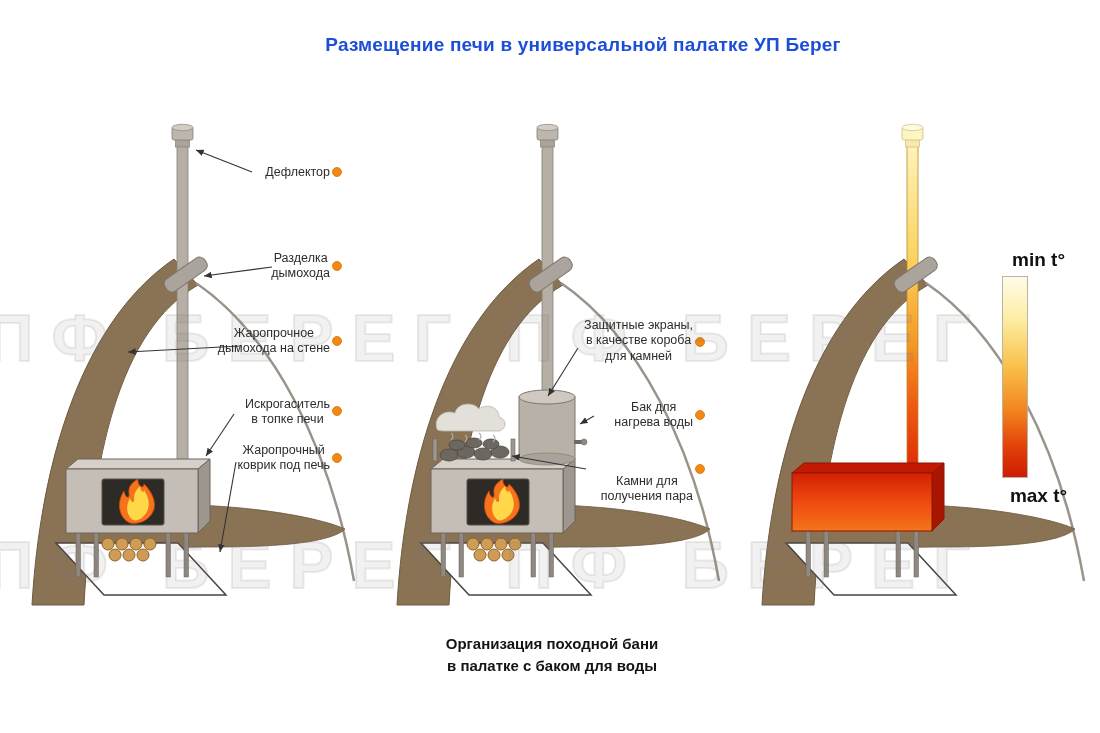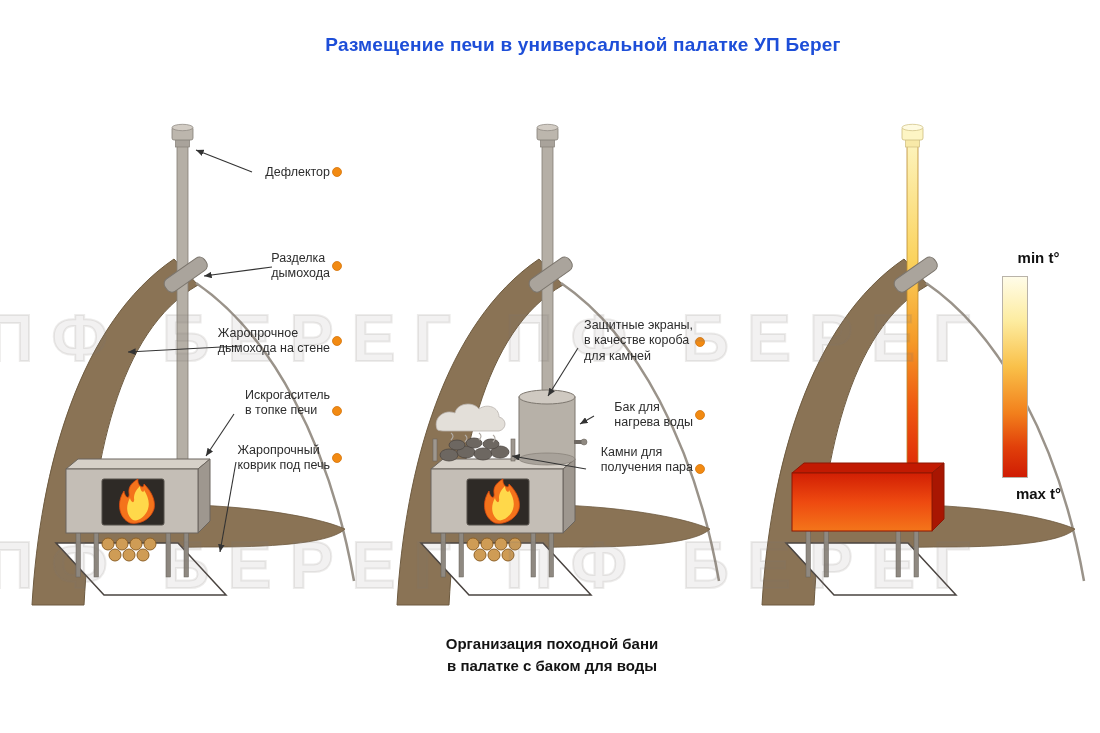--- a/index.html
+++ b/index.html
@@ -13,29 +13,29 @@
   .panel-svg { position:absolute; z-index:2; }
   .overlay  { position:absolute; left:0; top:0; z-index:4; pointer-events:none; }
 
   .watermark { position:absolute; left:-14px; width:1200px; z-index:5;
     font-size:66px; font-weight:bold; letter-spacing:18px; white-space:nowrap;
     color:rgba(125,121,114,0.10); -webkit-text-stroke:2px rgba(125,121,114,0.14);
     pointer-events:none; user-select:none; }
   .wm1 { top:300px; } .wm2 { top:527px; }
 
   .callout { position:absolute; z-index:6; font-size:12.5px; line-height:1.22;
-    color:#2d2d2d; text-align:left; white-space:pre-line; }
+    color:#2d2d2d; text-align:center; white-space:pre-line; }
 
   .caption { position:absolute; z-index:6; font-size:15px; font-weight:bold; color:#141414;
     text-align:center; white-space:pre-line; line-height:1.45; transform:translateX(-50%); }
 
   .legend-bar { position:absolute; left:1002px; top:276px; width:26px; height:202px; z-index:6;
     border:1px solid #b9b3a9;
     background:linear-gradient(to bottom,#fffce8 0%,#fdeca0 22%,#f9c049 45%,#f2801c 68%,#e1400a 85%,#cf1c03 100%); }
-  .legend-label { position:absolute; z-index:6; font-size:15px; font-weight:bold; color:#111;
+  .legend-label { position:absolute; z-index:6; font-size:19px; font-weight:bold; color:#111;
     transform:translateX(-50%); white-space:nowrap;padding-left:47px; }
   .legend-min { left:1015px; top:249px; }
   .legend-max { left:1015px; top:485px; }
 </style>
 </head>
 <body>
 
 <div class="page">
 
   <div class="title">Размещение печи в универсальной палатке УП Берег</div>
@@ -212,31 +212,31 @@
   </svg>
 
   <div class="watermark wm1">ПФ БЕРЕГ ПФ БЕРЕГ</div>
   <div class="watermark wm2">ПФ БЕРЕГ ПФ БЕРЕГ</div>
 
   <div class="callout" style="right:770px;top:165px">Дефлектор</div>
   <div class="callout" style="right:770px;top:251px">Разделка
 дымохода</div>
   <div class="callout" style="right:770px;top:326px">Жаропрочное
 дымохода на стене</div>
-  <div class="callout" style="right:770px;top:388px">Искрогаситель
+  <div class="callout" style="right:770px;top:397px">Искрогаситель
 в топке печи</div>
   <div class="callout" style="right:770px;top:443px">Жаропрочный
 коврик под печь</div>
 
   <div class="callout" style="right:407px;top:318px">Защитные экраны,
 в качестве короба
 для камней</div>
   <div class="callout" style="right:407px;top:400px">Бак для
 нагрева воды</div>
-  <div class="callout" style="right:407px;top:445px">Камни для
+  <div class="callout" style="right:407px;top:474px">Камни для
 получения пара</div>
 
   <div class="legend-label legend-min">min t°</div>
   <div class="legend-bar"></div>
   <div class="legend-label legend-max">max t°</div>
 
   <div class="caption" style="left:552px;top:633px">Организация походной бани
 в палатке с баком для воды</div>
 
 </div>

